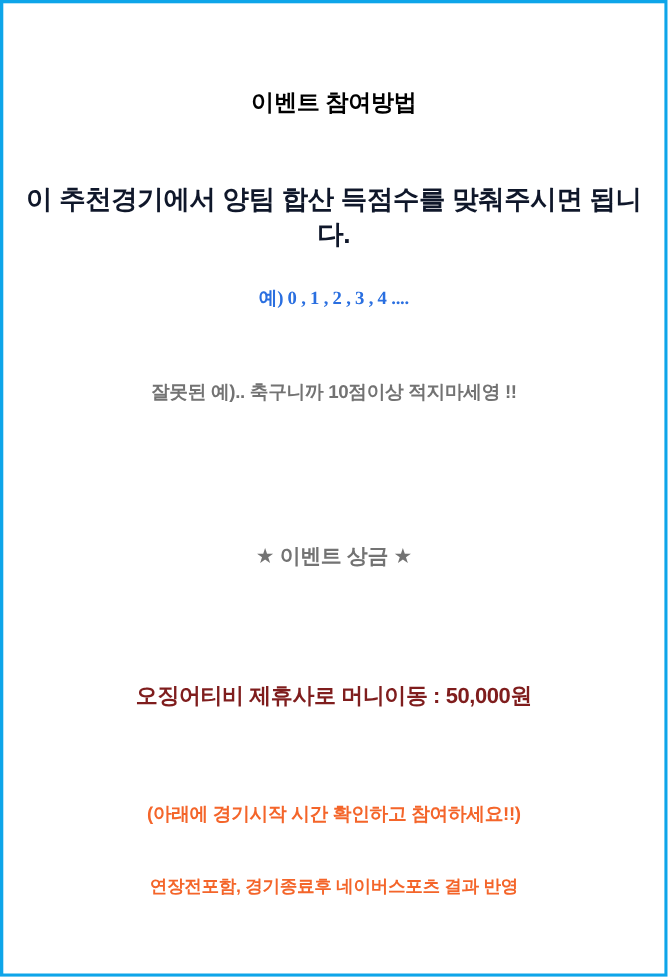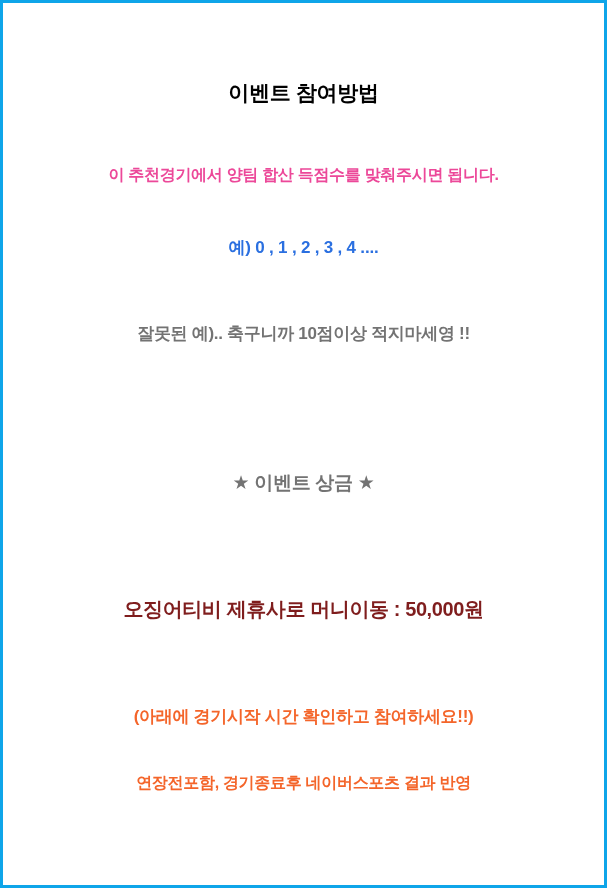--- a/index.html
+++ b/index.html
@@ -24,39 +24,40 @@
     text-align: center;
   }
   .title {
     font-size: 21px;
     font-weight: bold;
     color: #000000;
     margin-top: 76px;
     letter-spacing: -0.3px;
   }
   .line-main1 {
-    font-size: 16px;
+    font-size: 24px;
     font-weight: bold;
-    color: #ec4899;
+    color: #0f172a;
     margin-top: 58px;
     letter-spacing: -0.3px;
   }
   .line-main2 {
     font-size: 17px;
     font-weight: bold;
     color: #000000;
     margin-top: 13px;
     letter-spacing: -0.3px;
   }
   .line-example {
     font-size: 17px;
     font-weight: bold;
     color: #2a6fe0;
-    margin-top: 50px;
+    margin-top: 30px;
     letter-spacing: -0.2px;
+    font-family: Liberation Serif, serif;
   }
   .line-bad {
     font-size: 17px;
     font-weight: bold;
     color: #737373;
     margin-top: 63px;
     letter-spacing: -0.3px;
   }
   .prize-header {
     font-size: 19px;

